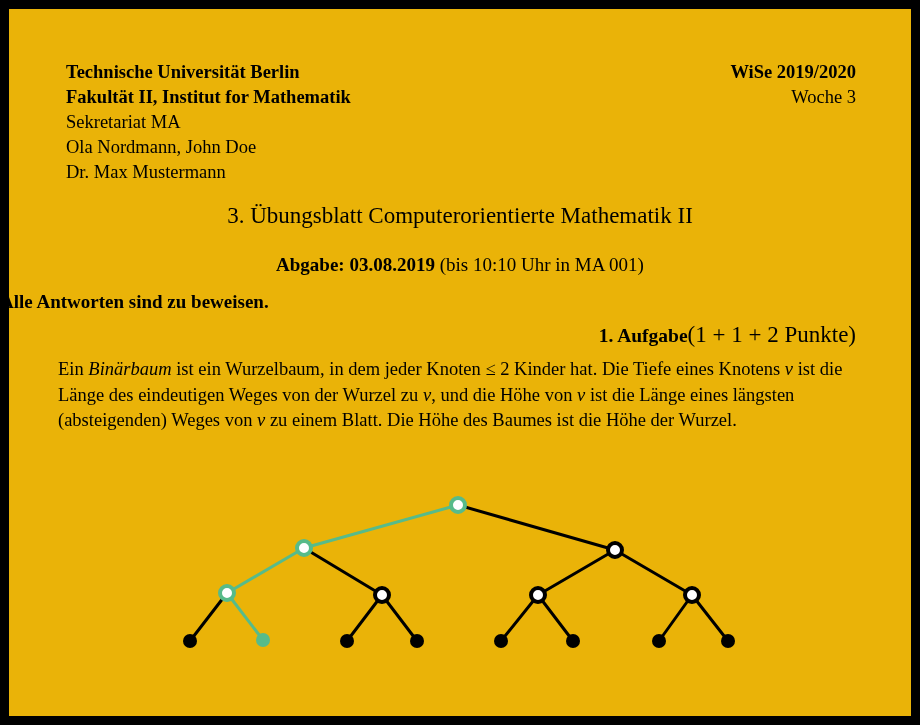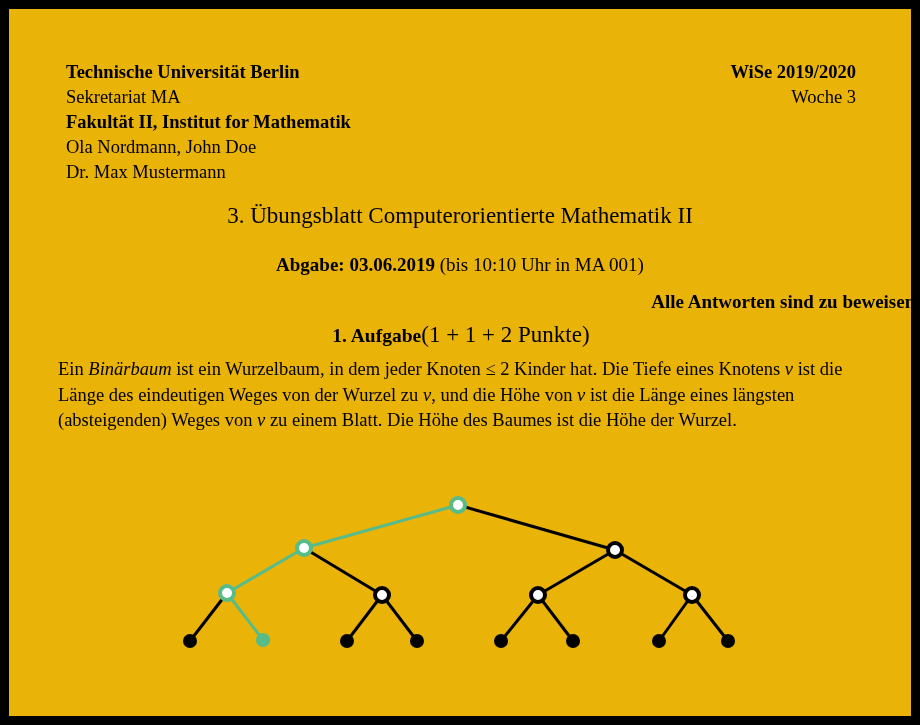--- a/index.html
+++ b/index.html
@@ -10,49 +10,49 @@
   }
   .viewport{position:relative;width:920px;height:725px;overflow:hidden;background:#eab308;}
   .frame{position:absolute;inset:0;border:9px solid #000;box-sizing:border-box;pointer-events:none;z-index:10;}
   .line{white-space:nowrap;}
   .b{font-weight:bold;}
   .it{font-style:italic;}
   .hdr-left{position:absolute;left:66px;top:60px;font-size:18.5px;line-height:25px;}
   .hdr-right{position:absolute;right:64px;top:60px;text-align:right;font-size:18.5px;line-height:25px;}
   .title{position:absolute;left:0;right:0;top:203px;text-align:center;font-weight:normal;font-size:23px;}
   .due{position:absolute;left:0;right:0;top:254px;text-align:center;font-size:19px;}
-  .notice{position:absolute;left:0;right:0;top:291px;text-align:right;font-weight:bold;font-size:19px;}
-  .exrow{position:absolute;left:66px;right:64px;top:322px;display:flex;justify-content:center;align-items:baseline;}
+  .notice{position:absolute;left:0;right:0;top:291px;text-align:left;font-weight:bold;font-size:19px;}
+  .exrow{position:absolute;left:66px;right:64px;top:322px;display:flex;justify-content:flex-end;align-items:baseline;}
   .exrow .label{font-weight:bold;font-size:19.5px;}
   .exrow .points{font-size:23px;}
   .para{position:absolute;left:58px;right:62px;top:357px;font-size:18.5px;line-height:25.5px;}
   .tree{position:absolute;left:150px;top:488px;}
 </style>
 </head>
 <body>
 
 <div class="viewport">
 
   <div class="hdr-left">
       <div class="line b">Technische Universität Berlin</div>
+      <div class="line b">Fakultät II, Institut for Mathematik</div>
       <div class="line">Sekretariat MA</div>
-      <div class="line b">Fakultät II, Institut for Mathematik</div>
       <div class="line">Ola Nordmann, John Doe</div>
       <div class="line">Dr. Max Mustermann</div>
     </div>
 
   <div class="hdr-right">
       <div class="line b">WiSe 2019/2020</div>
       <div class="line">Woche 3</div>
     </div>
 
   <div class="title">3. Übungsblatt Computerorientierte Mathematik II</div>
 
   <div class="due">
-    <span class="b">Abgabe: 03.06.2019</span><span> (bis 10:10 Uhr in MA 001)</span>
+    <span class="b">Abgabe: 03.08.2019</span><span> (bis 10:10 Uhr in MA 001)</span>
   </div>
 
   <div class="notice">Alle Antworten sind zu beweisen.</div>
 
   <div class="exrow">
     <span class="label">1. Aufgabe</span>
     <span class="points">(1 + 1 + 2 Punkte)</span>
   </div>
 
   <div class="para"><span>Ein </span><span class="it">Binärbaum</span><span> ist ein Wurzelbaum, in dem jeder Knoten ≤ 2 Kinder hat. Die Tiefe eines Knotens </span><span class="it">v</span><span> ist die Länge des eindeutigen Weges von der Wurzel zu </span><span class="it">v</span><span>, und die Höhe von </span><span class="it">v</span><span> ist die Länge eines längsten (absteigenden) Weges von </span><span class="it">v</span><span> zu einem Blatt. Die Höhe des Baumes ist die Höhe der Wurzel.</span></div>

